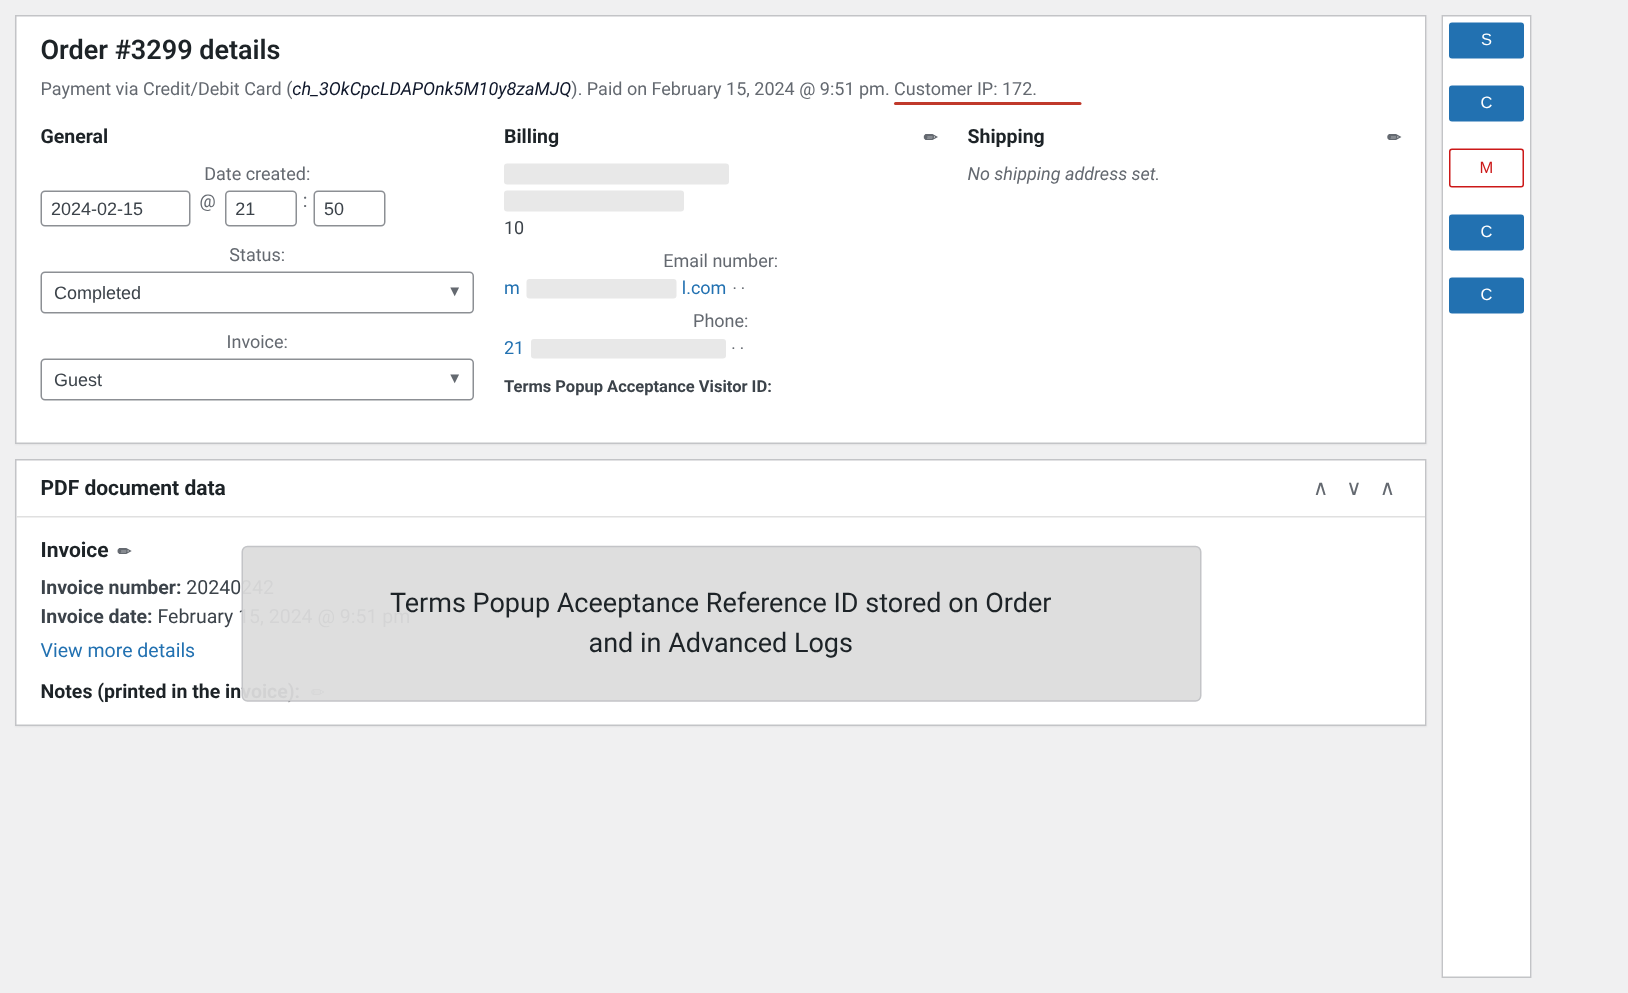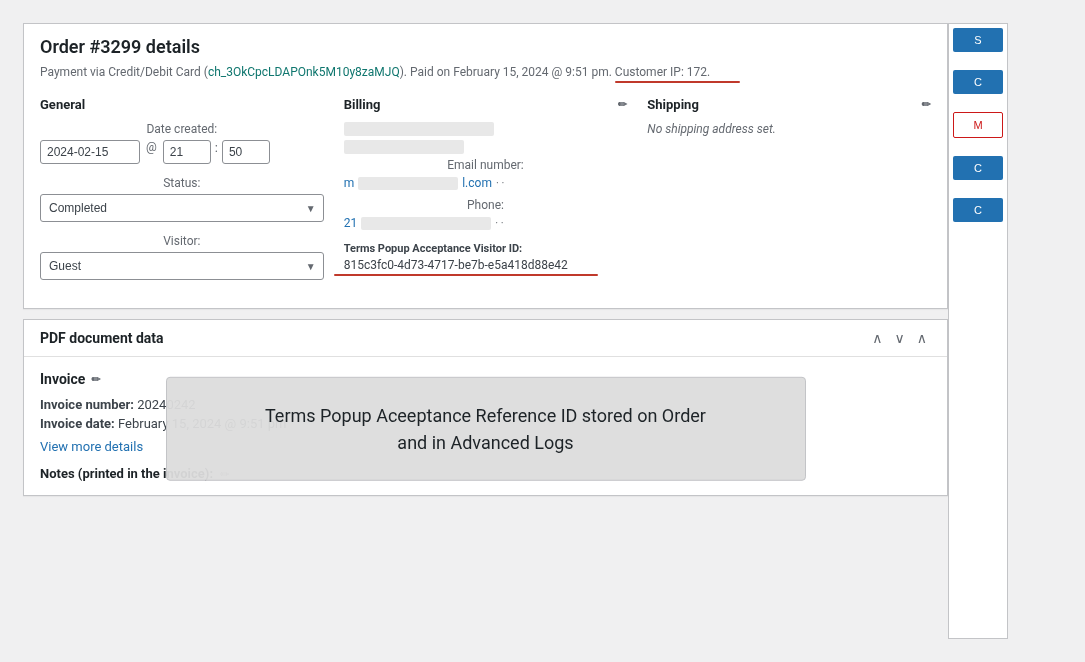--- a/index.html
+++ b/index.html
@@ -6,21 +6,22 @@
     body {
       background: #f0f0f1;
       font-family: -apple-system, BlinkMacSystemFont, "Segoe UI", Roboto, sans-serif;
       font-size: 13px;
       color: #3c434a;
     }
     .page-wrapper {
       display: flex;
       width: 1031px;
       min-height: 662px;
-      padding: 23px;
+      padding: 10px;
+      gap: 10px;
     }
     .main-content {
       flex: 1;
       display: flex;
       flex-direction: column;
       gap: 10px;
     }
     .sidebar {
       width: 60px;
       background: #fff;
@@ -47,22 +48,23 @@
       color: #1d2327;
       margin-bottom: 6px;
     }
     .payment-info {
       font-size: 12px;
       color: #646970;
       margin-bottom: 16px;
       line-height: 1.5;
     }
     .payment-info a {
-      color: #0f766e;
+      color: #0f172a;
       text-decoration: none;
+      font-style: italic;
     }
     .payment-info .customer-ip {
       position: relative;
       display: inline-block;
     }
     .payment-info .customer-ip::after {
       content: '';
       position: absolute;
       bottom: -2px;
       left: 0;
@@ -397,56 +399,58 @@
                 <option>Pending payment</option>
                 <option>Processing</option>
                 <option>On hold</option>
                 <option>Cancelled</option>
                 <option>Refunded</option>
                 <option>Failed</option>
               </select>
               <span class="select-arrow">▼</span>
             </div>
 
-            <label class="field-label">Visitor:</label>
+            <label class="field-label">Invoice:</label>
             <div class="select-wrapper">
               <select>
                 <option>Guest</option>
               </select>
               <span class="select-arrow">▼</span>
             </div>
           </div>
 
           <div class="section">
             <div class="section-title">
               <span>Billing</span>
               <span class="edit-icon">✏</span>
             </div>
 
             <div class="billing-blurred wide"></div>
             <div class="billing-blurred"></div>
+            <div class="billing-line" style="margin-bottom:8px; font-size:12px;">
+              <span>10</span>
+            </div>
 
             <div class="field-label">Email number:</div>
             <div class="billing-email">
               <a href="#">m</a>
               <span class="blurred-email"></span>
               <a href="#">l.com</a>
               <span style="color:#646970; font-size:11px;">· ·</span>
             </div>
 
             <div class="field-label">Phone:</div>
             <div class="billing-phone">
               <a href="#">21</a>
               <span class="blurred-phone"></span>
               <span style="color:#646970; font-size:11px;">· ·</span>
             </div>
 
             <div class="terms-section">
               <div class="terms-label">Terms Popup Acceptance Visitor ID:</div>
-              <span class="terms-value">815c3fc0-4d73-4717-be7b-e5a418d88e42</span>
             </div>
           </div>
 
           <div class="section">
             <div class="section-title">
               <span>Shipping</span>
               <span class="edit-icon">✏</span>
             </div>
             <div class="shipping-address-value">No shipping address set.</div>
           </div>

